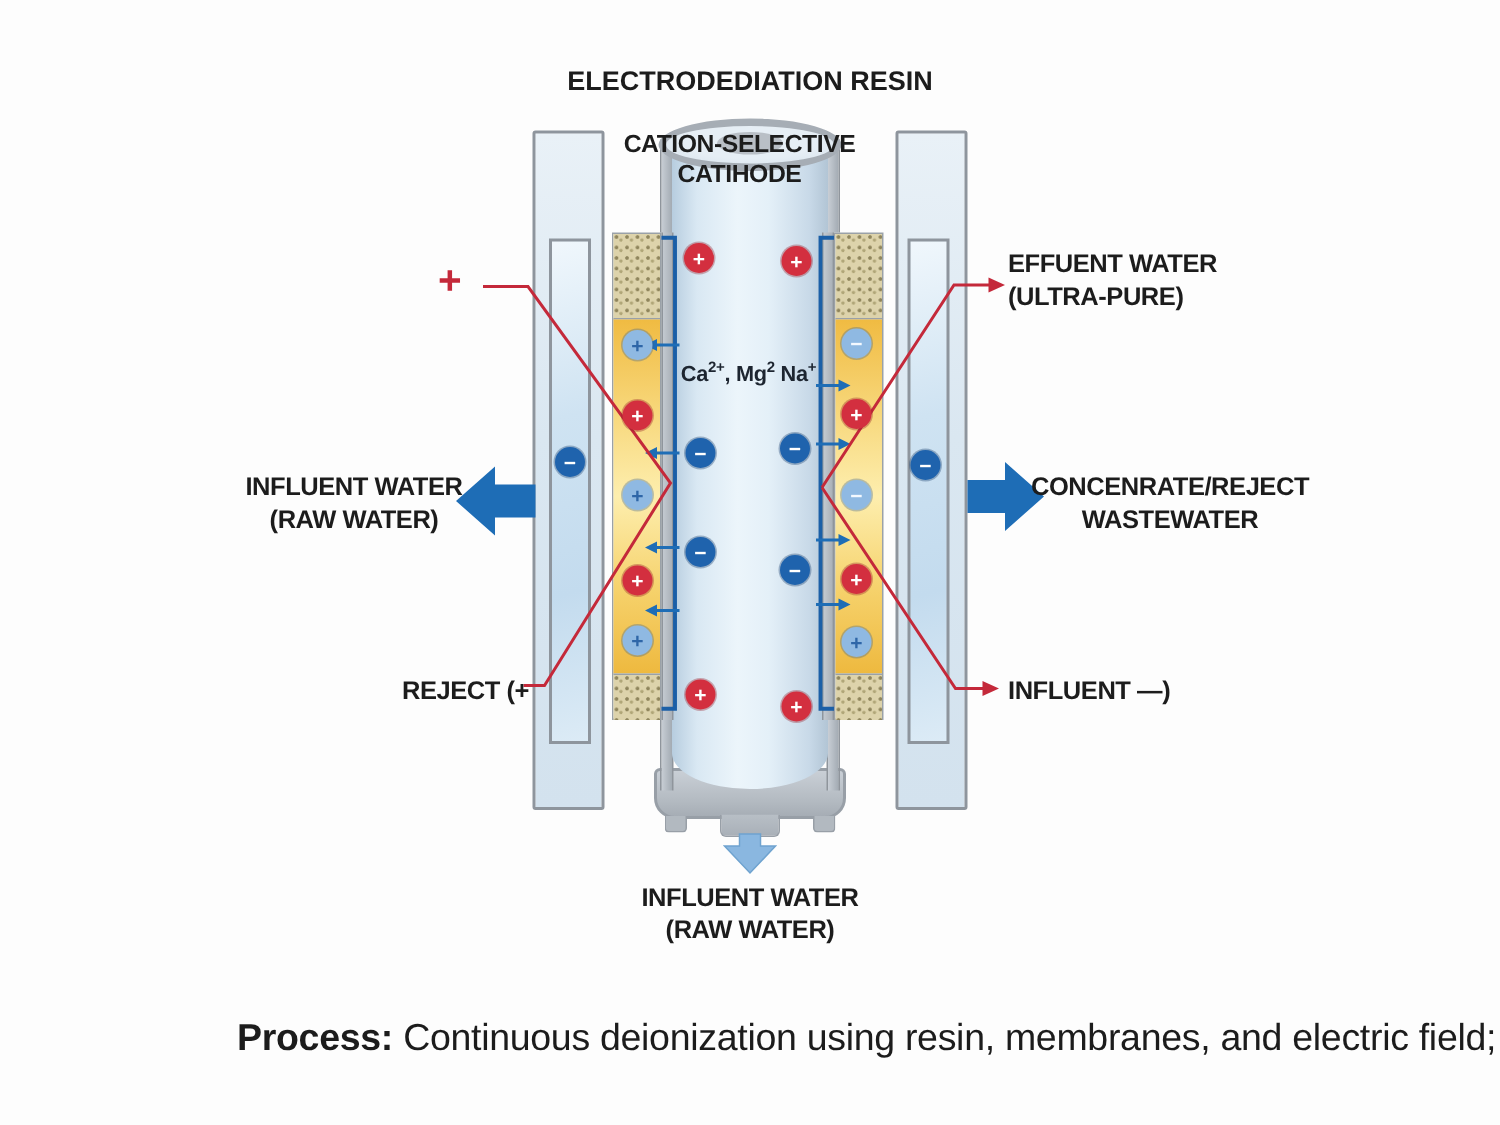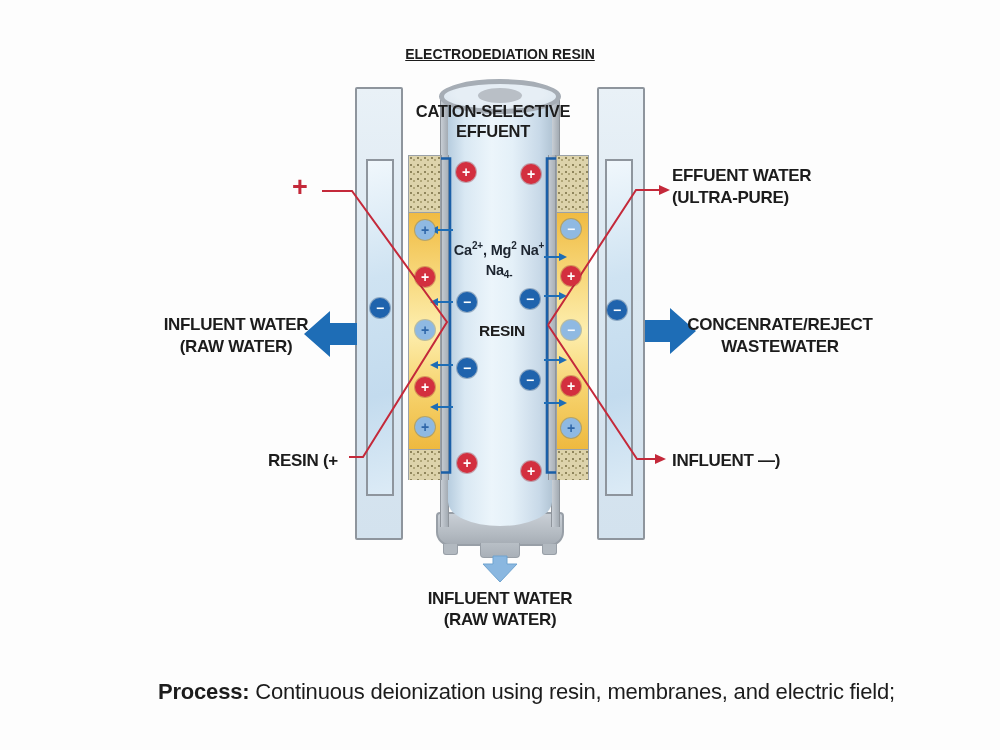--- a/index.html
+++ b/index.html
@@ -55,26 +55,26 @@
     display:flex;align-items:center;justify-content:center;
     font-weight:bold;font-size:14px;line-height:1;z-index:8;
   }
   .ion.red{background:var(--ion-red);color:#fff;box-shadow:0 0 0 1px rgba(150,30,40,.35);}
   .ion.navy{background:var(--ion-navy);color:#fff;box-shadow:0 0 0 1px rgba(20,60,110,.35);}
   .ion.lite{background:var(--ion-lite);color:#2e66a8;box-shadow:0 0 0 1px rgba(60,100,150,.35);}
   .ion.lite-minus{background:var(--ion-lite);color:#f4f9ff;box-shadow:0 0 0 1px rgba(60,100,150,.35);}
   
   .lbl{position:absolute;font-weight:bold;font-size:17px;line-height:22px;letter-spacing:-0.3px;z-index:10;}
   .center{text-align:center;}
-  .title{font-size:14px;letter-spacing:0;text-decoration:underline;}
+  .title{font-size:18px;letter-spacing:0;}
   .formula{font-weight:bold;font-size:14.5px;line-height:20px;color:#1d2530;letter-spacing:-0.2px;}
   .formula sup{font-size:10px;vertical-align:6px;}
   .formula sub{font-size:10px;vertical-align:-3px;}
   .red-plus{color:var(--red);font-size:27px;font-weight:600;line-height:1;}
-  .caption{position:absolute;font-size:22px;line-height:22px;font-weight:normal;letter-spacing:-0.2px;z-index:10;}
+  .caption{position:absolute;font-size:25px;line-height:22px;font-weight:normal;letter-spacing:-0.2px;z-index:10;}
   .caption b{font-weight:bold;}
   
   svg.overlay{position:absolute;left:0;top:0;z-index:6;}
   .redline{stroke:var(--red);stroke-width:2;fill:none;}
   .redfill{fill:var(--red);}
   .bracket{stroke:var(--membrane-blue);stroke-width:2.6;fill:none;}
   .flowline{stroke:var(--arrow-blue);stroke-width:2;fill:none;}
   .flowhead{fill:var(--arrow-blue);}
   .bigarrow{fill:var(--arrow-blue);}
   .softarrow{fill:var(--soft-arrow);stroke:#6fa3cf;stroke-width:1;}
@@ -172,53 +172,51 @@
       <div class="ion red" style="left: 561px; top: 266px;">+</div>
       <div class="ion lite-minus" style="left: 561px; top: 320px;">−</div>
       <div class="ion red" style="left: 561px; top: 376px;">+</div>
       <div class="ion lite" style="left: 561px; top: 418px;">+</div>
       <div class="ion navy" style="left: 370px; top: 298px;">−</div>
       <div class="ion navy" style="left: 607px; top: 300px;">−</div>
     </div>
 
   <div class="lbl title center" style="left:0;top:43px;width:1000px;">ELECTRODEDIATION RESIN</div>
 
-  <div class="lbl center" style="left:393px;top:101px;width:200px;font-size:16.5px;line-height:20px;">
+  <div class="lbl center" style="left:393px;top:86px;width:200px;font-size:16.5px;line-height:20px;">
     <div>CATION-SELECTIVE</div>
-    <div>EFFUENT</div>
+    <div>CATIHODE</div>
   </div>
 
   <div class="abs formula center" style="left:399px;top:236px;width:200px;z-index:10;">
     <div><span>Ca</span><sup>2+</sup><span>, Mg</span><sup>2</sup><span> Na</span><sup>+</sup></div>
-    <div><span>Na</span><sub>4</sub><sub>-</sub></div>
   </div>
 
   <div class="lbl center" style="left:402px;top:322px;width:200px;font-size:15.5px;line-height:18px;">
-    <div>RESIN</div>
   </div>
 
 
   <div class="abs red-plus" style="left:292px;top:174px;z-index:10;">+</div>
 
   <div class="lbl center" style="left:136px;top:314px;width:200px;">
     <div>INFLUENT WATER</div>
     <div>(RAW WATER)</div>
   </div>
 
   <div class="lbl" style="left:672px;top:165px;">
     <div>EFFUENT WATER</div>
     <div>(ULTRA-PURE)</div>
   </div>
 
   <div class="lbl center" style="left:680px;top:314px;width:200px;">
     <div>CONCENRATE/REJECT</div>
     <div>WASTEWATER</div>
   </div>
 
-  <div class="lbl" style="left:268px;top:450px;">RESIN (+</div>
+  <div class="lbl" style="left:268px;top:450px;">REJECT (+</div>
   <div class="lbl" style="left:672px;top:450px;">INFLUENT —)</div>
 
   <div class="lbl center" style="left:400px;top:588px;width:200px;line-height:21px;">
     <div>INFLUENT WATER</div>
     <div>(RAW WATER)</div>
   </div>
 
   <div class="caption" style="left:158px;top:681px;"><b>Process:</b><span> Continuous deionization using resin, membranes, and electric field;</span></div>
 
 </div>

